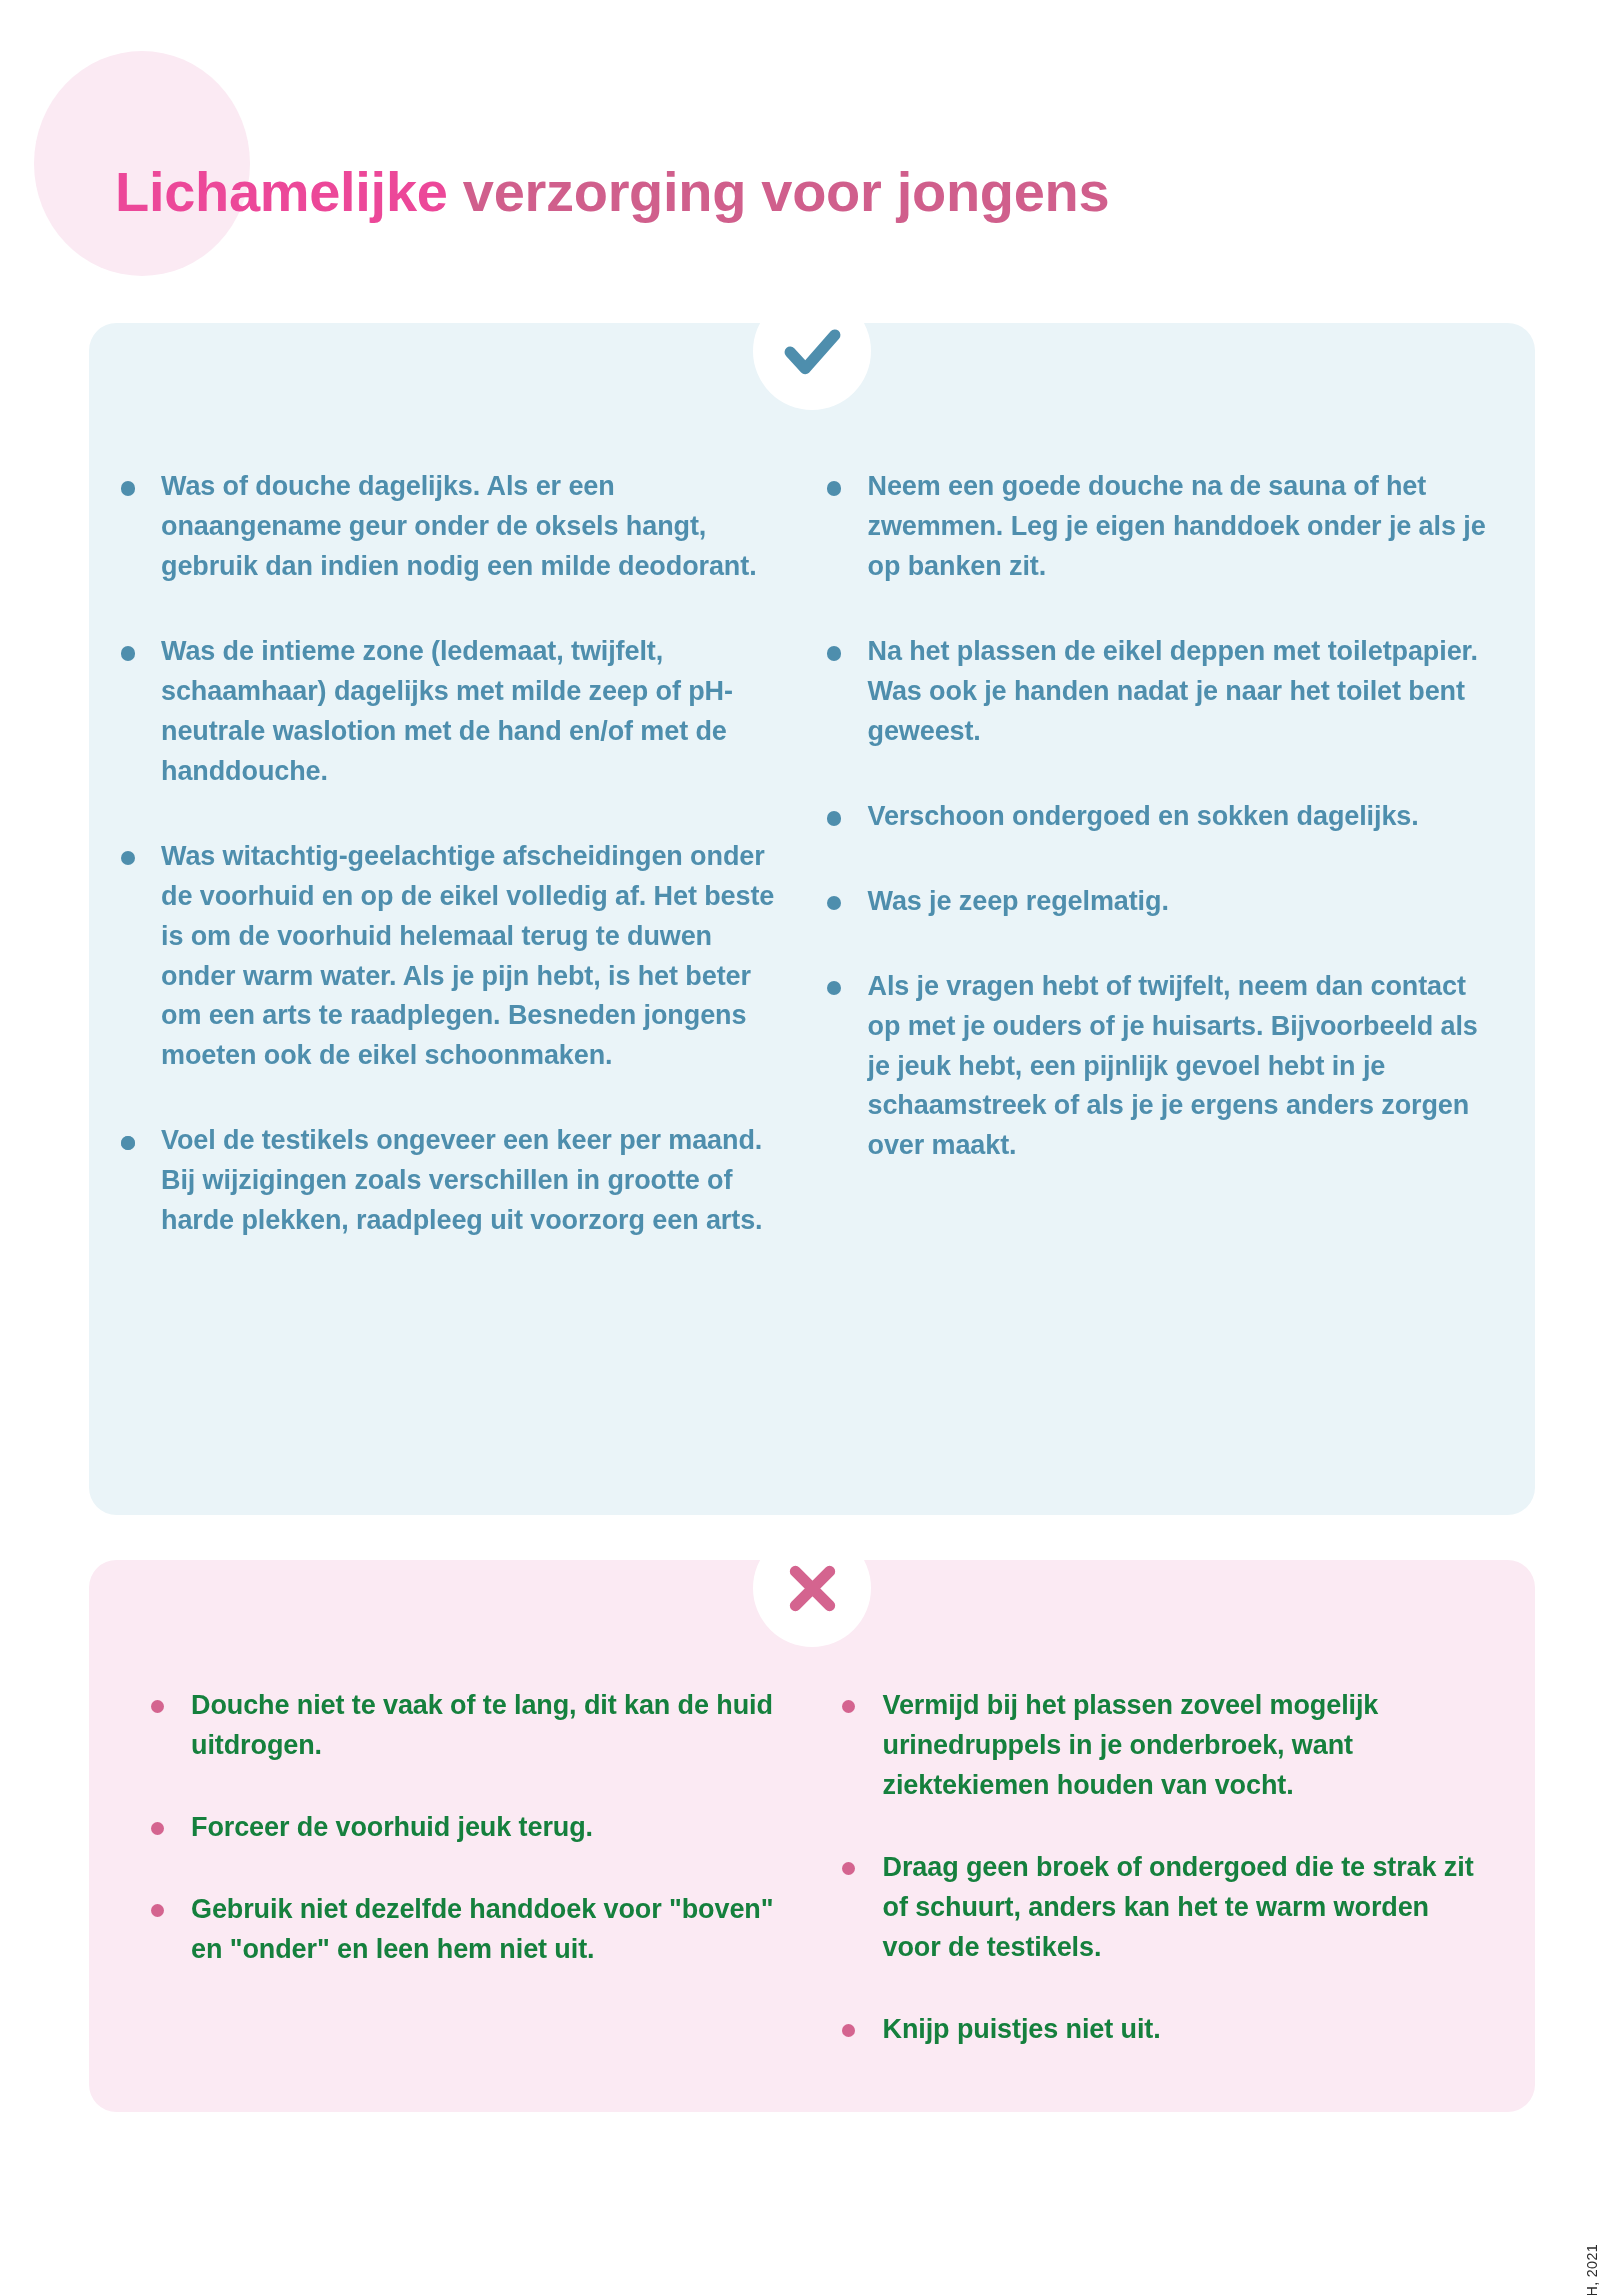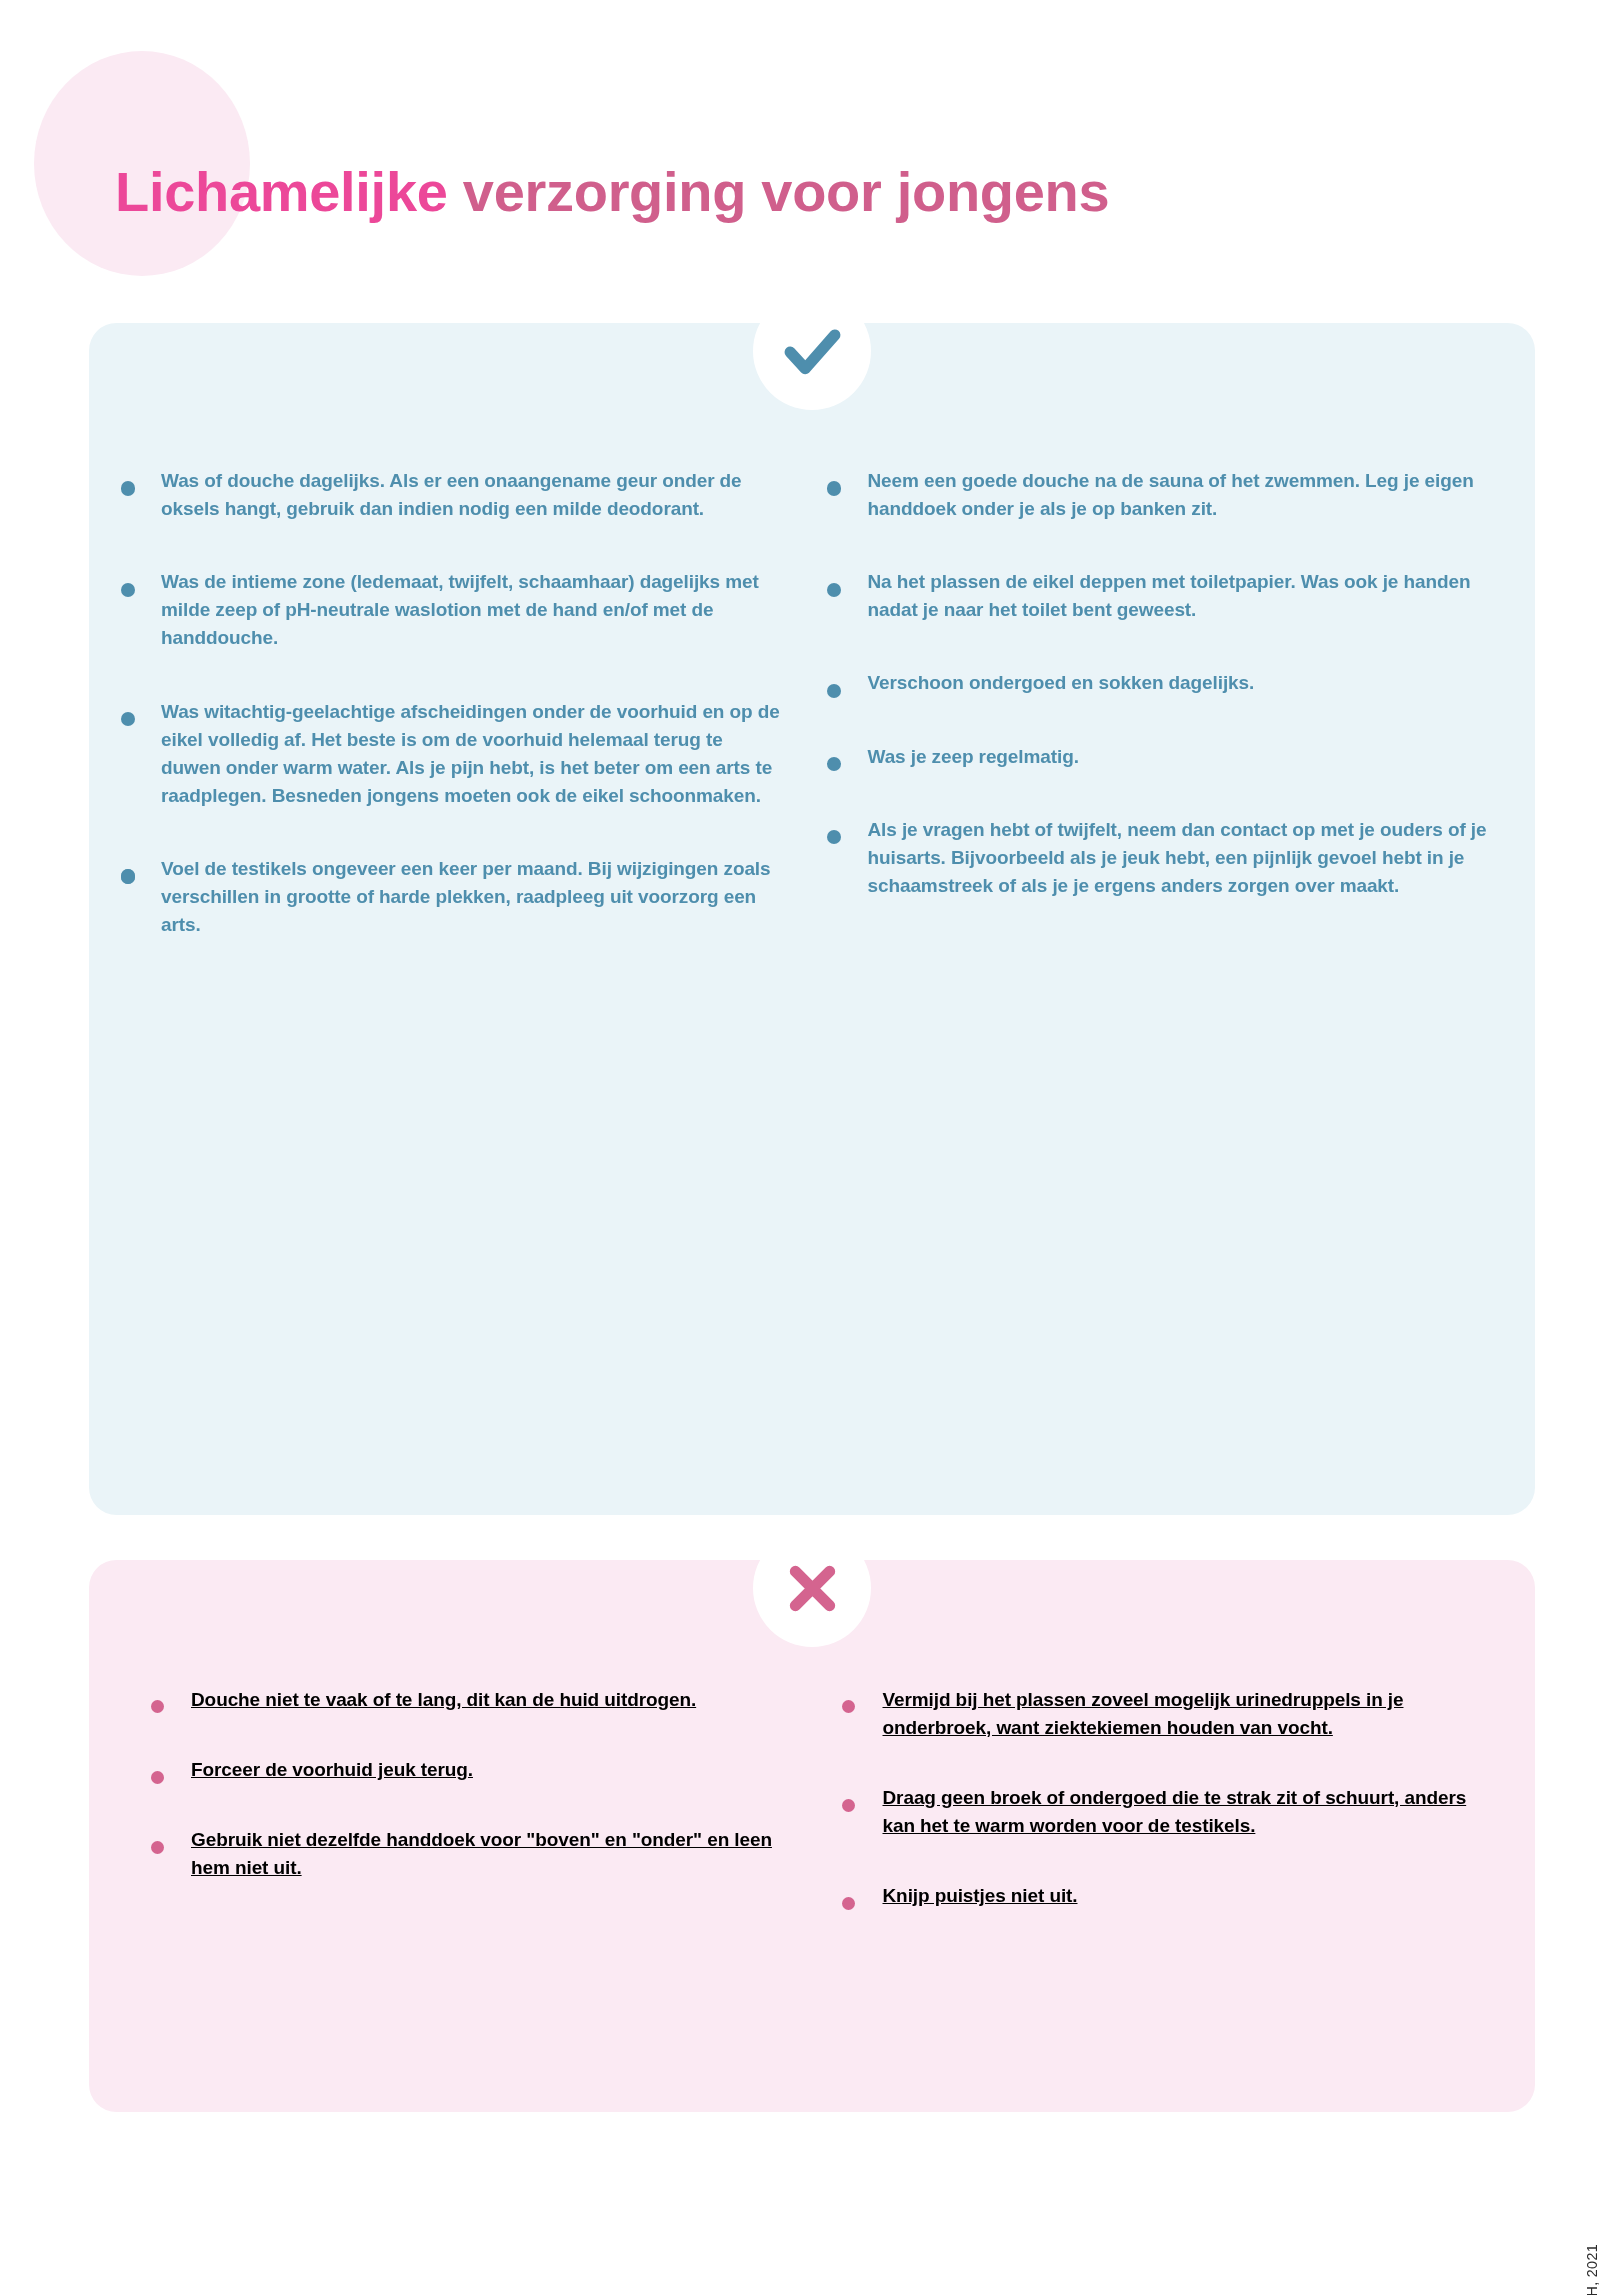--- a/index.html
+++ b/index.html
@@ -105,33 +105,32 @@
 
   
   ul.bullets {
     list-style: none;
     margin: 0;
     padding: 0;
   }
   ul.bullets > li {
     position: relative;
     padding-left: 51px;
-    font-size: 19px;
+    font-size: 27px;
     font-weight: 700;
     line-height: 1.48;
     letter-spacing: -0.1px;
   }
   ul.bullets.do > li {
     color: #4e8ead;
     margin-bottom: 45px;
   }
   ul.bullets.dont > li {
-    color: #000000;
+    color: #15803d;
     margin-bottom: 42px;
-    text-decoration: underline;
   }
   ul.bullets > li:last-child { margin-bottom: 0; }
 
   ul.bullets > li .dot {
     position: absolute;
     left: 10.5px;
     top: 14.4px;
     border-radius: 50%;
   }
   ul.bullets.do > li .dot {

